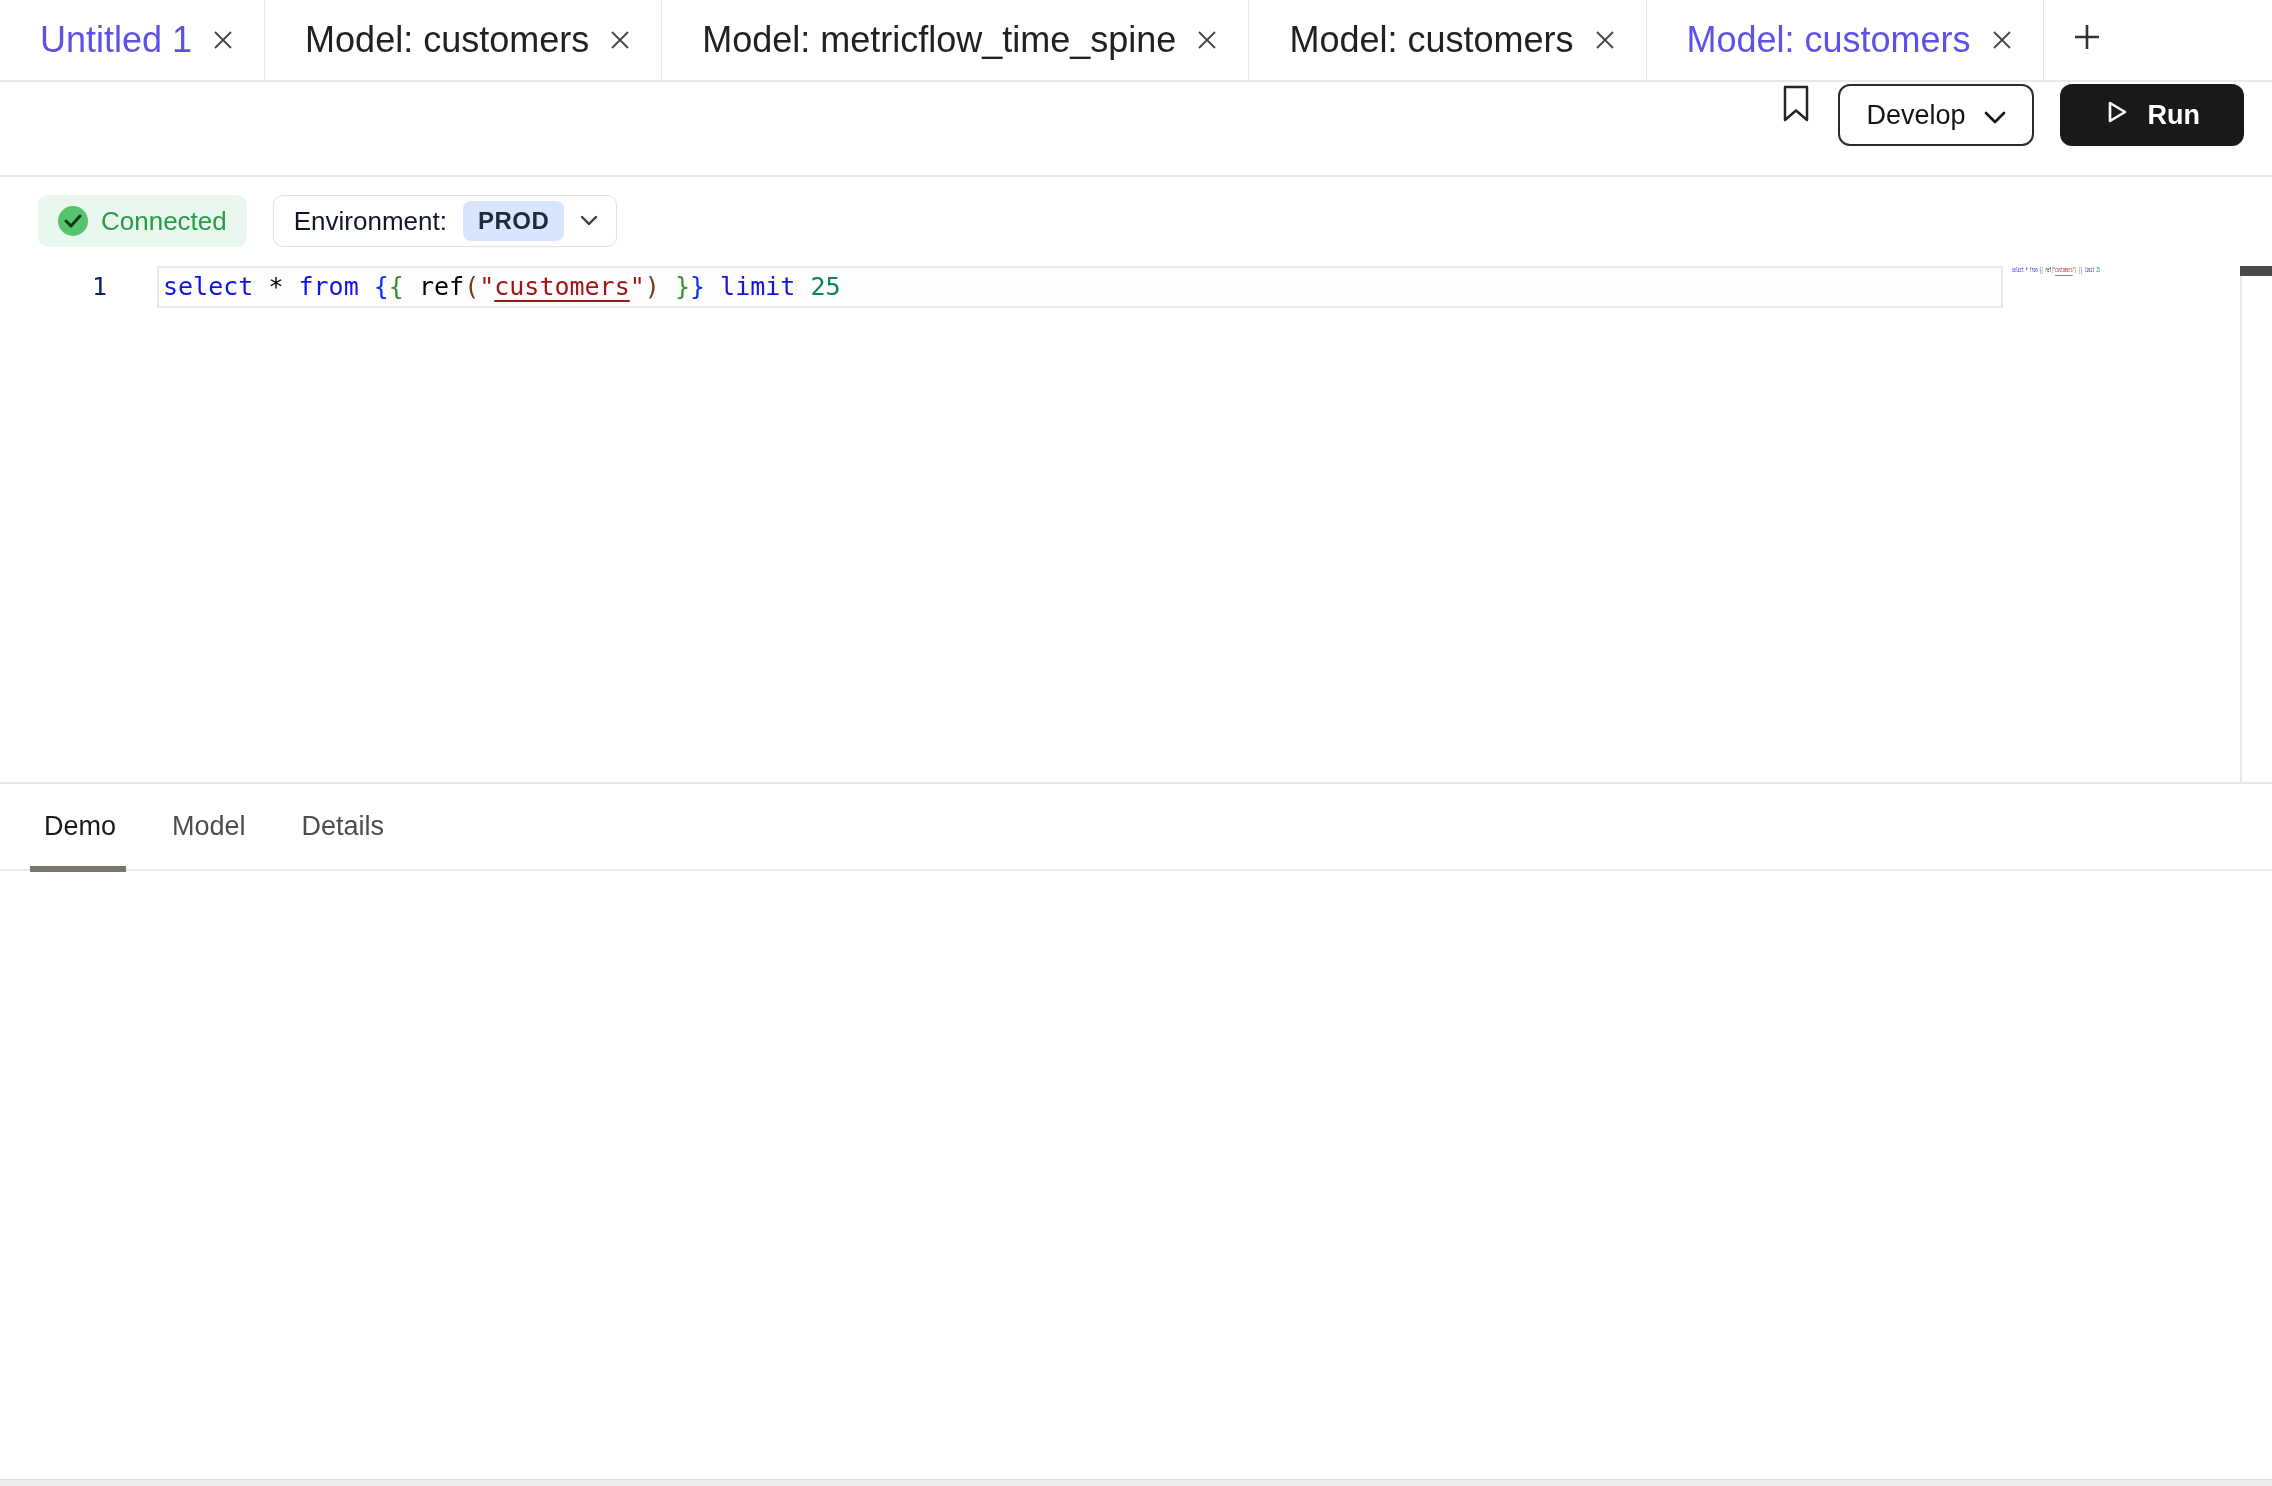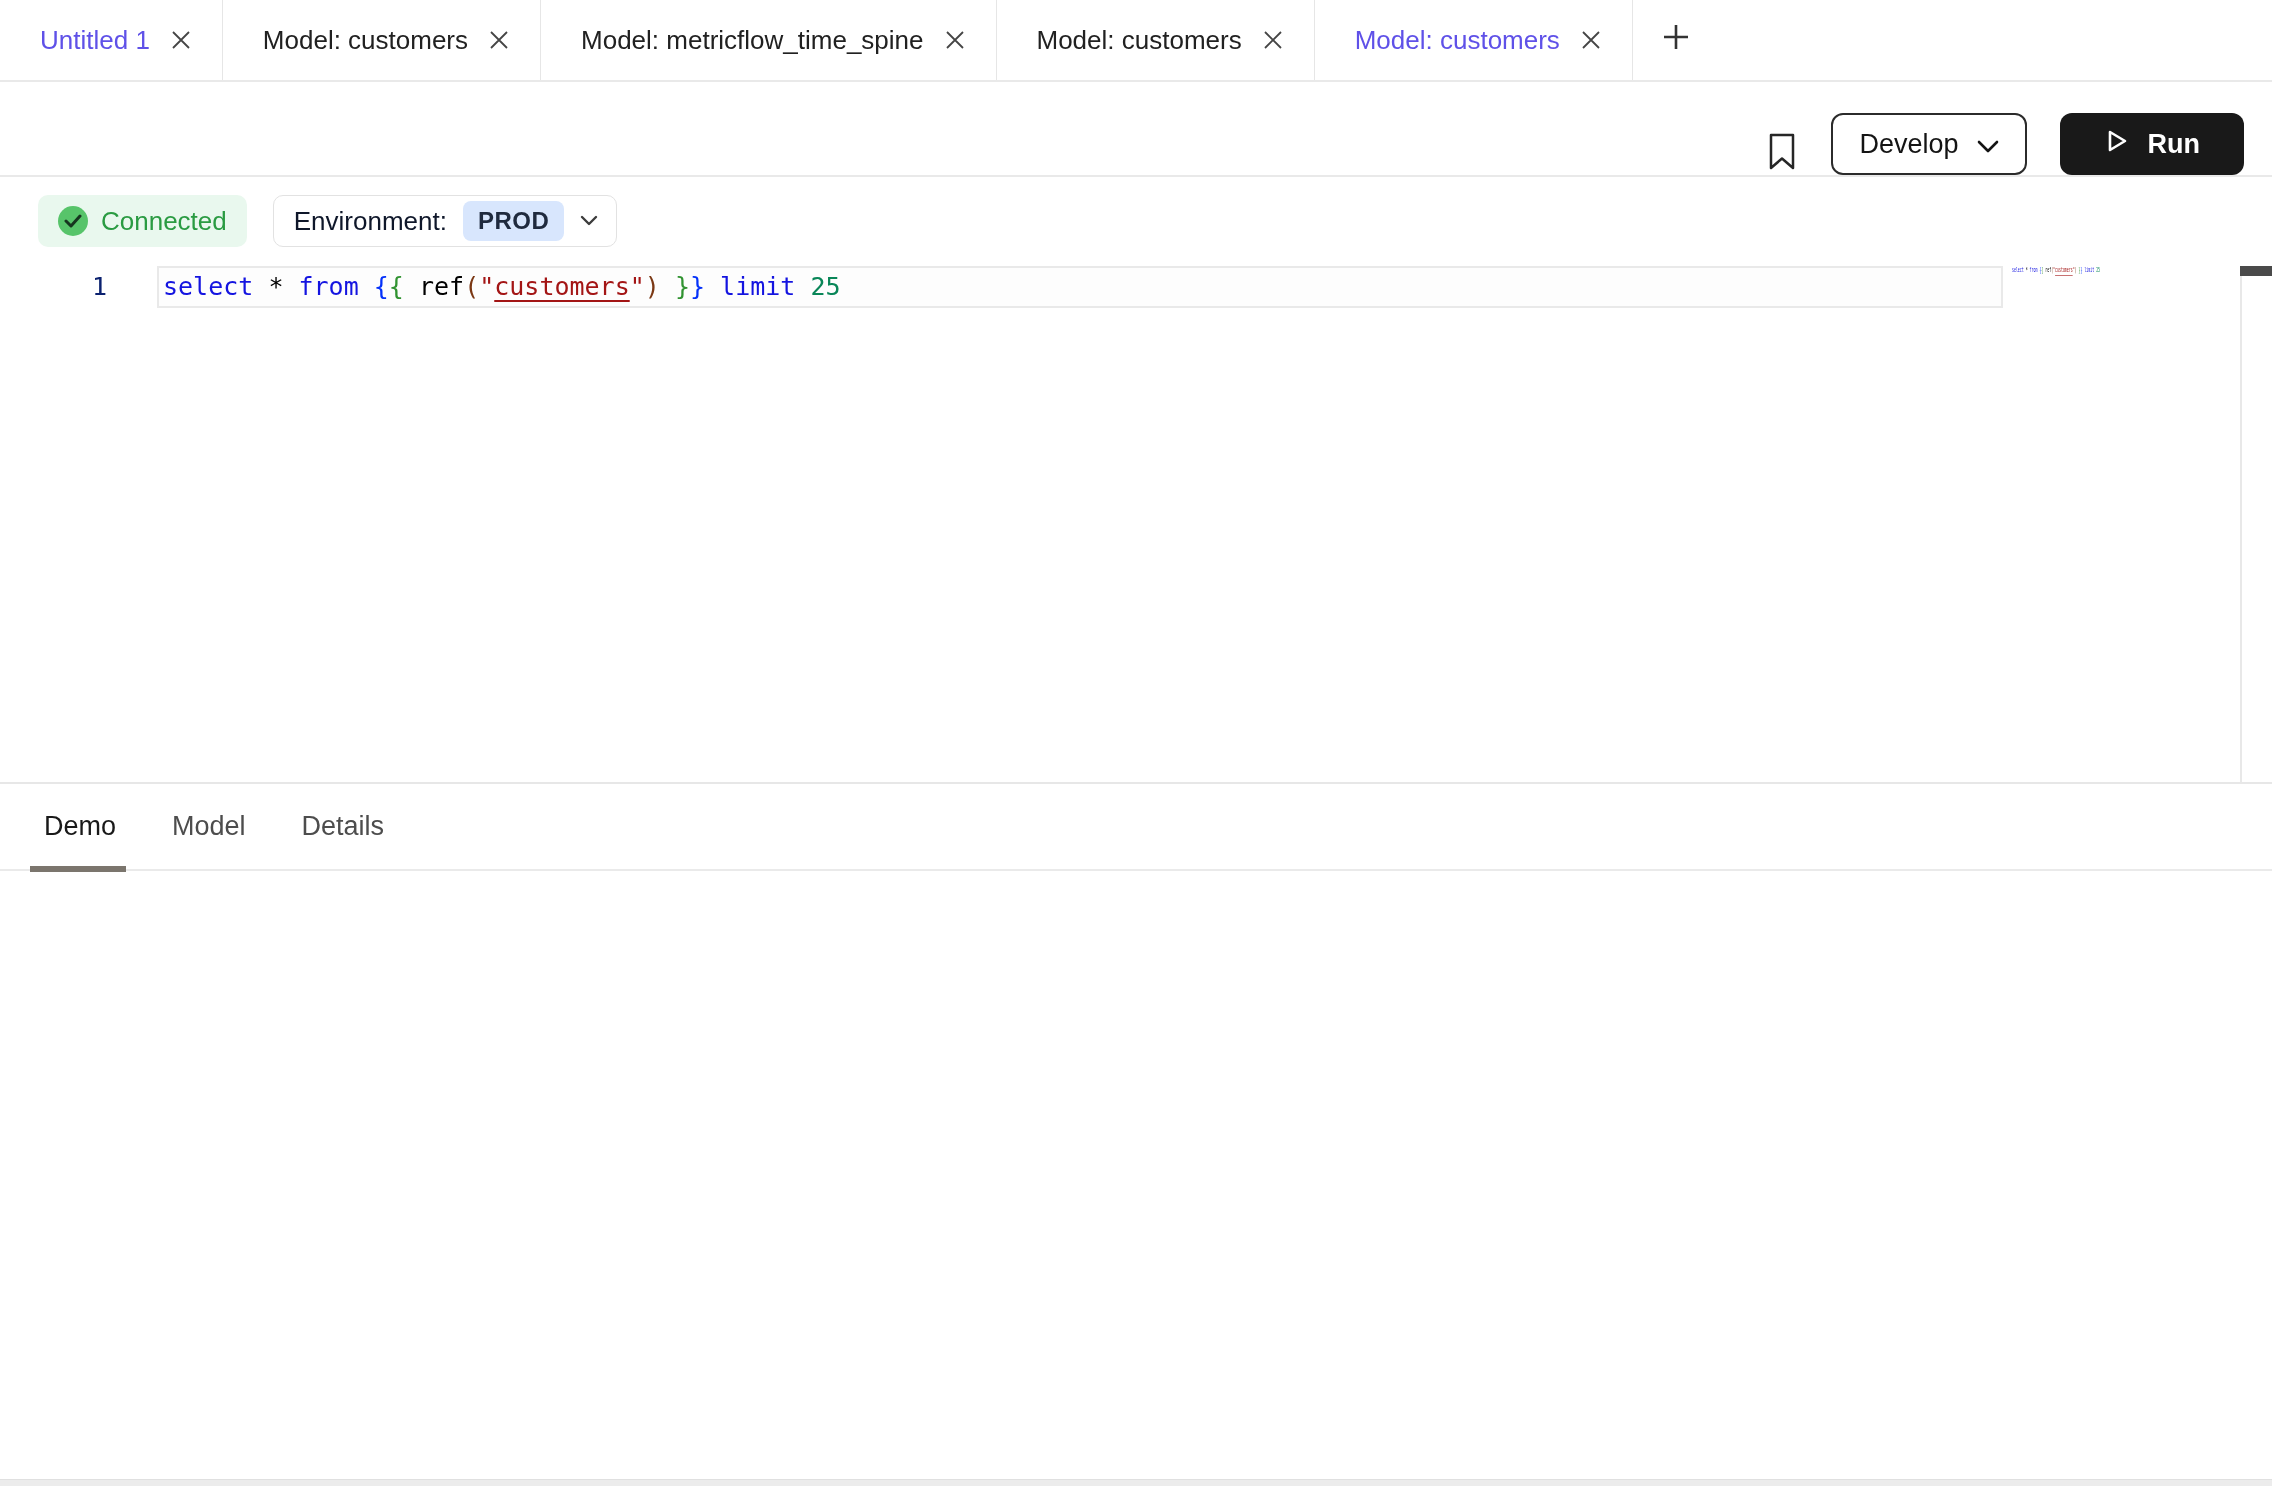--- a/index.html
+++ b/index.html
@@ -6,31 +6,31 @@
   html,body { width:2272px; height:1486px; background:#fff; overflow:hidden;
               font-family:"Liberation Sans", sans-serif; }
   .page { position:relative; width:2272px; height:1486px; background:#fff; }
 
   
   .tabbar { position:absolute; top:0; left:0; width:2272px; height:82px;
             display:flex; align-items:stretch; background:#fff;
             border-bottom:2px solid #e9e9e9; }
   .tab { display:flex; align-items:center; gap:20px;
          padding:0 30px 0 40px; border-right:1.5px solid #e6e6e6;
-         font-size:26px; color:#212121; background:#fff; cursor:pointer; white-space:nowrap; }
+         font-size:36px; color:#212121; background:#fff; cursor:pointer; white-space:nowrap; }
   .tab.active .tab-label { color:#5f51e8; }
   .tab-close { width:22px; height:22px; display:flex; align-items:center; justify-content:center; }
   .newtab { display:flex; align-items:center; justify-content:center;
             width:76px; border-right:none; }
 
   
   .toolbar { position:absolute; top:84px; left:0; width:2272px; height:93px;
              background:#fff; border-bottom:2px solid #e9e9e9;
-             display:flex; align-items:flex-end; justify-content:flex-end;
-             gap:33px; padding-right:28px; }
+             display:flex; align-items:flex-start; justify-content:flex-end;
+             gap:26px; padding-right:28px; }
   .icon-btn { display:flex; align-items:center; justify-content:center; background:none; border:none; cursor:pointer; }
   .develop-btn { height:62px; display:flex; align-items:center; gap:18px;
                  border:2px solid #2b2b2b; border-radius:12px; background:#fff;
                  padding:0 26px; font-size:27px; color:#141414; font-weight:500; cursor:pointer;
                  font-family:"Liberation Sans", sans-serif; }
   .run-btn { height:62px; display:flex; align-items:center; gap:18px;
              border:none; border-radius:12px; background:#191919; color:#fff;
              padding:0 44px; font-size:27px; font-weight:700; cursor:pointer;
              font-family:"Liberation Sans", sans-serif; }
 

